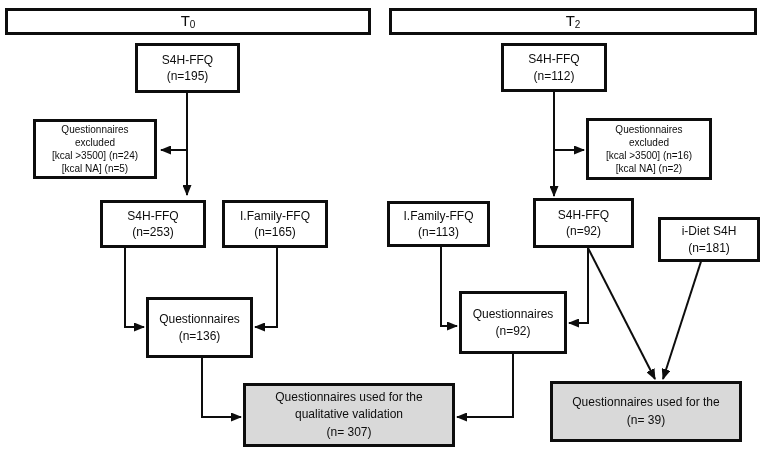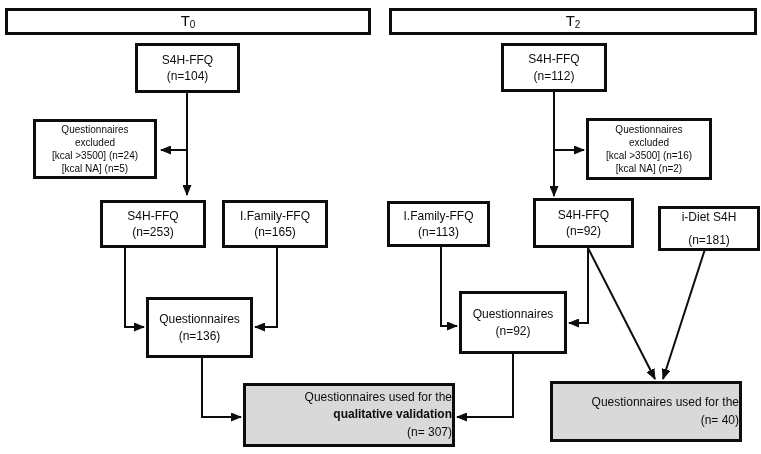--- a/index.html
+++ b/index.html
@@ -11,39 +11,39 @@
   .box{
     position:absolute;box-sizing:border-box;background:#ffffff;
     border:3px solid #0d0d0d;display:flex;flex-direction:column;
     align-items:center;justify-content:center;text-align:center;
     font-size:12px;line-height:1.35;
   }
   .box .ln{display:block;white-space:nowrap;}
   .header{font-size:15px;flex-direction:row;align-items:center;}
   .header sub{font-size:10px;line-height:1;transform:translateY(3px);}
   .excl{font-size:10px;line-height:1.3;}
-  .result{background:#d9d9d9;line-height:1.45;align-items:flex-end;}
-  .result .bold{font-weight:700;}
+  .result{background:#d9d9d9;line-height:1.45;}
+  .result .bold{font-weight:400;}
 
   
   #t0-header{left:5px;top:8px;width:366px;height:27px;}
   #t0-b167{left:135px;top:43px;width:105px;height:50px;}
   #t0-excl{left:33px;top:119px;width:124px;height:60px;}
   #t0-b138{left:100px;top:200px;width:106px;height:48px;}
   #t0-b165{left:222px;top:200px;width:106px;height:48px;}
   #t0-q136{left:146px;top:297px;width:107px;height:61px;}
   #t0-qual{left:243px;top:383px;width:212px;height:64px;}
 
   
   #t2-header{left:389px;top:8px;width:368px;height:27px;}
   #t2-b112{left:501px;top:43px;width:106px;height:49px;}
   #t2-excl{left:586px;top:118px;width:126px;height:62px;}
   #t2-b113{left:387px;top:201px;width:103px;height:46px;}
   #t2-b92{left:533px;top:198px;width:101px;height:50px;}
-  #t2-b108{left:658px;top:206px;width:102px;height:45px;justify-content:space-between;}
+  #t2-b108{left:658px;top:217px;width:102px;height:45px;}
   #t2-q92{left:459px;top:291px;width:108px;height:63px;}
   #t2-quant{left:550px;top:381px;width:192px;height:61px;}
 </style>
 </head>
 <body>
 
 <div class="stage">
 
   <svg class="connector-layer" width="761" height="454" viewBox="0 0 761 454" xmlns="http://www.w3.org/2000/svg">
     <defs>
@@ -69,21 +69,21 @@
     </g>
   </svg>
 
   <div class="box header" id="t0-header">
     <span>T</span>
       <sub>0</sub>
   </div>
 
   <div class="box" id="t0-b167">
     <span class="ln">S4H-FFQ</span>
-    <span class="ln">(n=104)</span>
+    <span class="ln">(n=195)</span>
   </div>
 
   <div class="box excl" id="t0-excl">
     <span class="ln">Questionnaires</span>
     <span class="ln">excluded</span>
     <span class="ln">[kcal &gt;3500] (n=24)</span>
     <span class="ln">[kcal NA] (n=5)</span>
   </div>
 
   <div class="box" id="t0-b138">
@@ -139,16 +139,16 @@
     <span class="ln">(n=181)</span>
   </div>
 
   <div class="box" id="t2-q92">
     <span class="ln">Questionnaires</span>
     <span class="ln">(n=92)</span>
   </div>
 
   <div class="box result" id="t2-quant">
     <span class="ln">Questionnaires used for the</span>
-    <span class="ln">(n= 40)</span>
+    <span class="ln">(n= 39)</span>
   </div>
 
 </div>
 
 </body></html>

